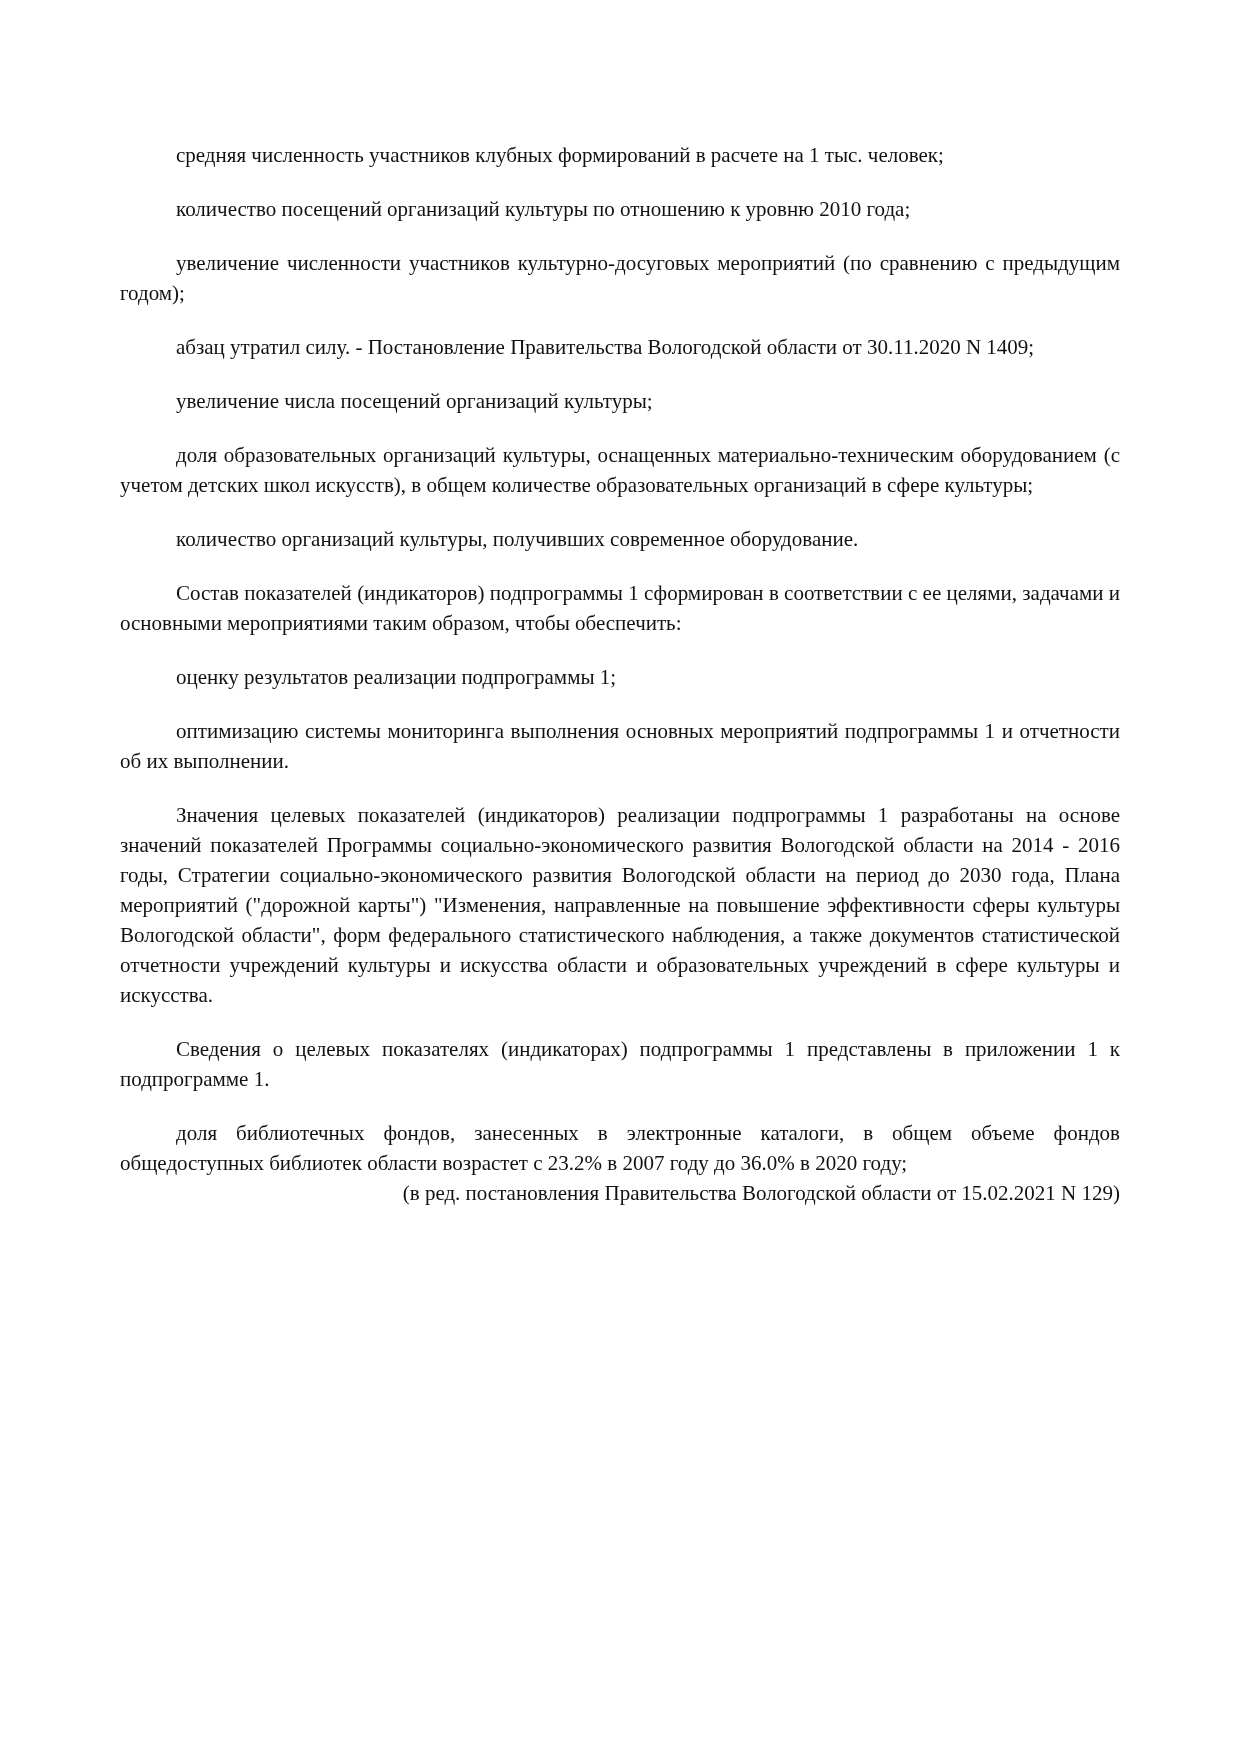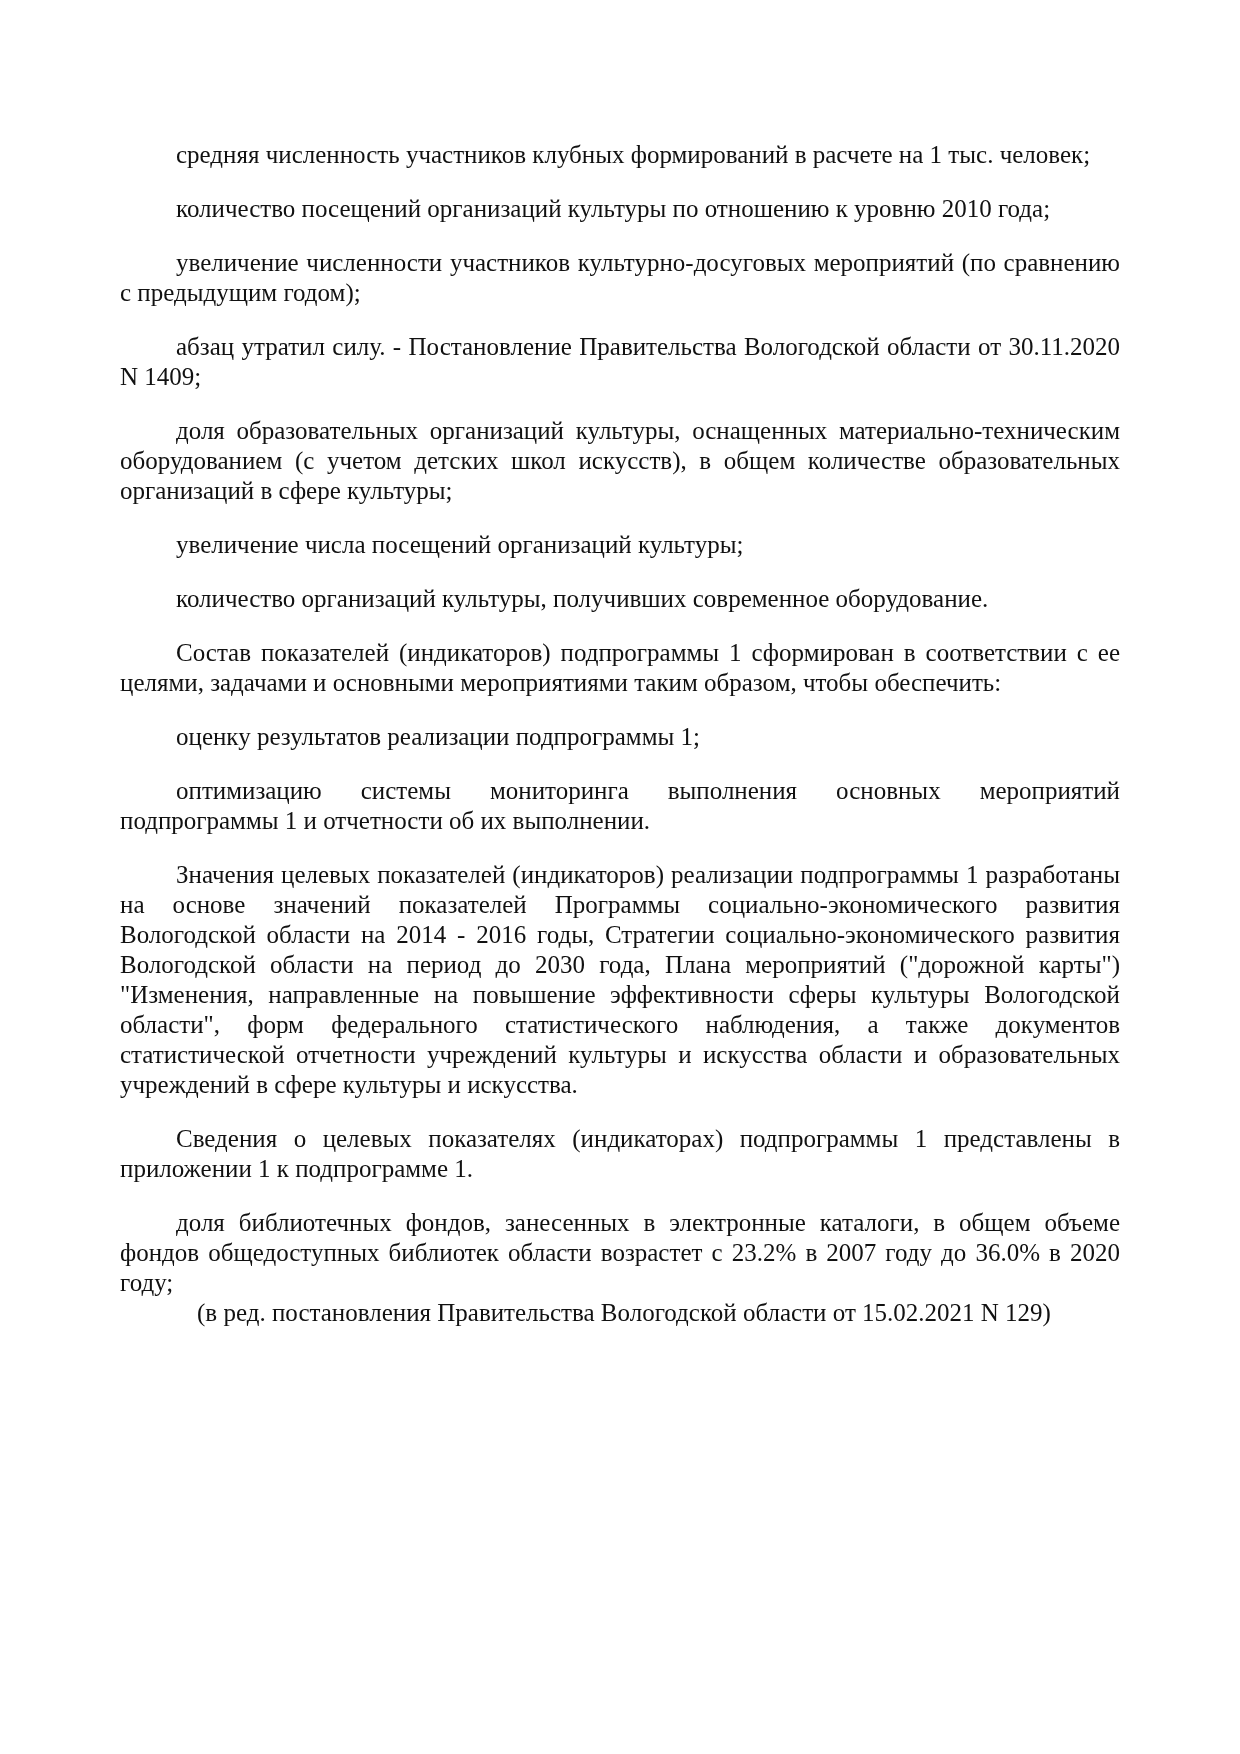--- a/index.html
+++ b/index.html
@@ -1,34 +1,34 @@
 <!DOCTYPE html>
 <html><head>
 <meta charset="utf-8">
 <style>
   html, body { margin: 0; padding: 0; background: #ffffff; }
   body { width: 1240px; height: 1754px; position: relative; overflow: hidden; }
   .page {
     position: absolute; left: 120px; top: 140px; width: 1000px;
-    font-family: "Liberation Serif", serif; font-size: 25px; line-height: 30px;
+    font-family: "Liberation Serif", serif; font-size: 21px; line-height: 30px;
     color: #111111;
   }
   .para { text-align: justify; text-indent: 56px; margin: 0 0 24px 0; }
-  .note { text-indent: 0; margin: -24px 0 0 8px; text-align: center; }
+  .note { text-indent: 0; margin: -24px 0 0 8px; text-align: right; }
 </style>
 </head>
 <body>
 
 <div class="page">
   <p class="para">средняя численность участников клубных формирований в расчете на 1 тыс. человек;</p>
   <p class="para">количество посещений организаций культуры по отношению к уровню 2010 года;</p>
   <p class="para">увеличение численности участников культурно-досуговых мероприятий (по сравнению с предыдущим годом);</p>
   <p class="para">абзац утратил силу. - Постановление Правительства Вологодской области от 30.11.2020 N 1409;</p>
+  <p class="para">увеличение числа посещений организаций культуры;</p>
   <p class="para">доля образовательных организаций культуры, оснащенных материально-техническим оборудованием (с учетом детских школ искусств), в общем количестве образовательных организаций в сфере культуры;</p>
-  <p class="para">увеличение числа посещений организаций культуры;</p>
   <p class="para">количество организаций культуры, получивших современное оборудование.</p>
   <p class="para">Состав показателей (индикаторов) подпрограммы 1 сформирован в соответствии с ее целями, задачами и основными мероприятиями таким образом, чтобы обеспечить:</p>
   <p class="para">оценку результатов реализации подпрограммы 1;</p>
   <p class="para">оптимизацию системы мониторинга выполнения основных мероприятий подпрограммы 1 и отчетности об их выполнении.</p>
   <p class="para">Значения целевых показателей (индикаторов) реализации подпрограммы 1 разработаны на основе значений показателей Программы социально-экономического развития Вологодской области на 2014 - 2016 годы, Стратегии социально-экономического развития Вологодской области на период до 2030 года, Плана мероприятий ("дорожной карты") "Изменения, направленные на повышение эффективности сферы культуры Вологодской области", форм федерального статистического наблюдения, а также документов статистической отчетности учреждений культуры и искусства области и образовательных учреждений в сфере культуры и искусства.</p>
   <p class="para">Сведения о целевых показателях (индикаторах) подпрограммы 1 представлены в приложении 1 к подпрограмме 1.</p>
   <p class="para">доля библиотечных фондов, занесенных в электронные каталоги, в общем объеме фондов общедоступных библиотек области возрастет с 23.2% в 2007 году до 36.0% в 2020 году;</p>
   <p class="para note">(в ред. постановления Правительства Вологодской области от 15.02.2021 N 129)</p>
 </div>
 

